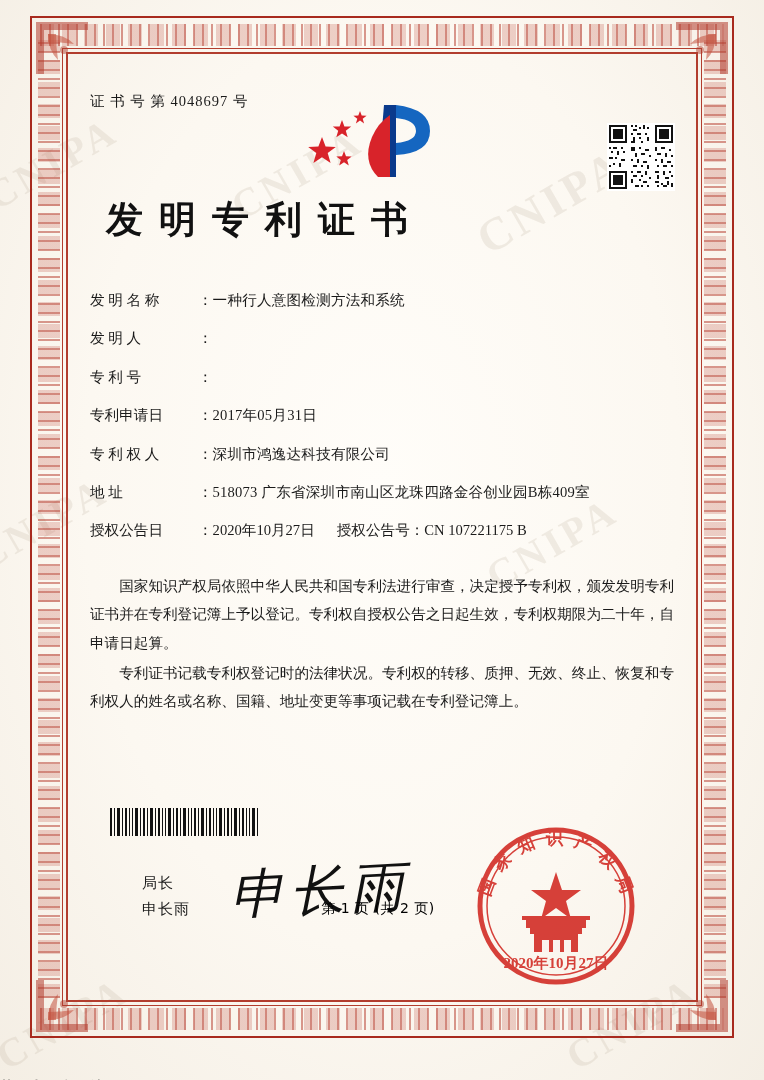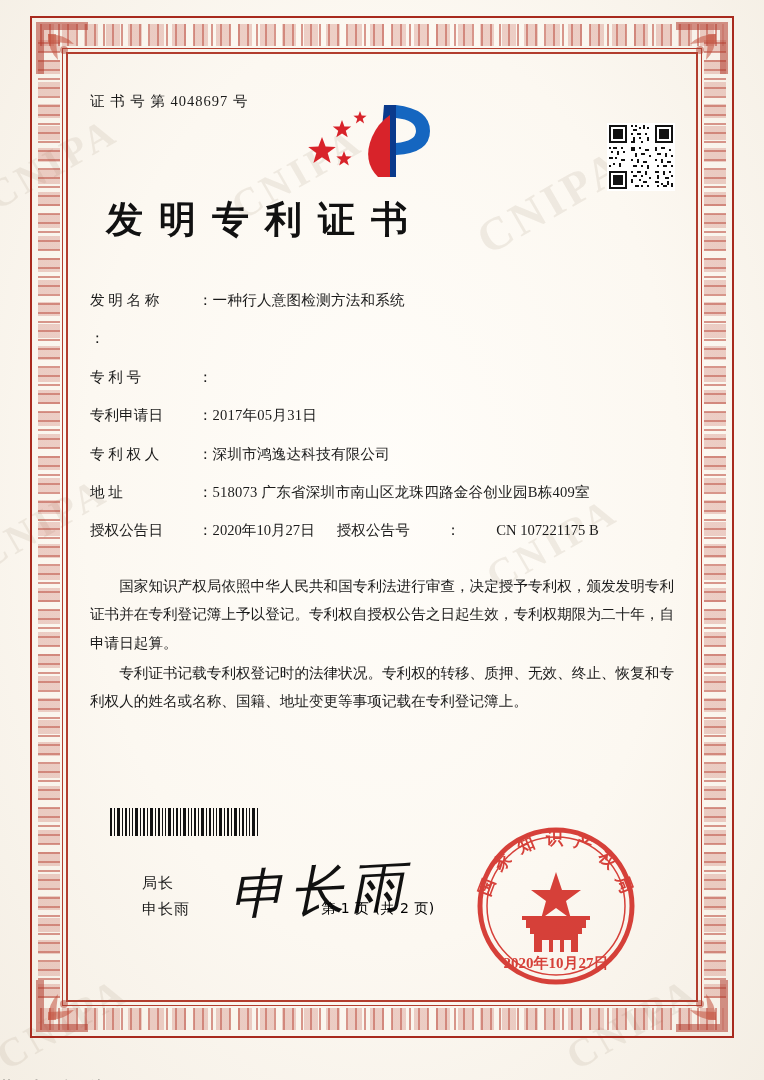--- a/index.html
+++ b/index.html
@@ -167,21 +167,21 @@
     white-space: pre;
     letter-spacing: 0px;
   }
   .fcolon { flex: 0 0 10px; }
   .fvalue {
     flex: 1;
     letter-spacing: .2px;
   }
   .fvalue.indentwrap { padding-left: 0; }
   .frow.split .pubdate-label { width: 108px; flex: 0 0 108px; }
-  .frow.split .seg2 { display: flex; margin-left: 22px; gap: 36px; }
+  .frow.split .seg2 { display: flex; margin-left: 22px; }
   .frow.split .seg2-label { white-space: pre; }
 
   .paras {
     margin-top: 22px;
     font-size: 14.6px;
     line-height: 1.95;
     text-align: justify;
   }
   .paras p {
     margin: 0 0 2px 0;
@@ -419,20 +419,21 @@
 
     <div class="fields">
 
       <div class="frow">
         <span class="flabel">发 明 名 称</span>
         <span class="fcolon">：</span>
         <span class="fvalue">一种行人意图检测方法和系统</span>
       </div>
 
       <div class="frow">
+        <span class="flabel">发 明 人</span>
         <span class="fcolon">：</span>
       </div>
 
       <div class="frow">
         <span class="flabel">专 利 号</span>
         <span class="fcolon">：</span>
       </div>
 
       <div class="frow">
         <span class="flabel">专利申请日</span>

